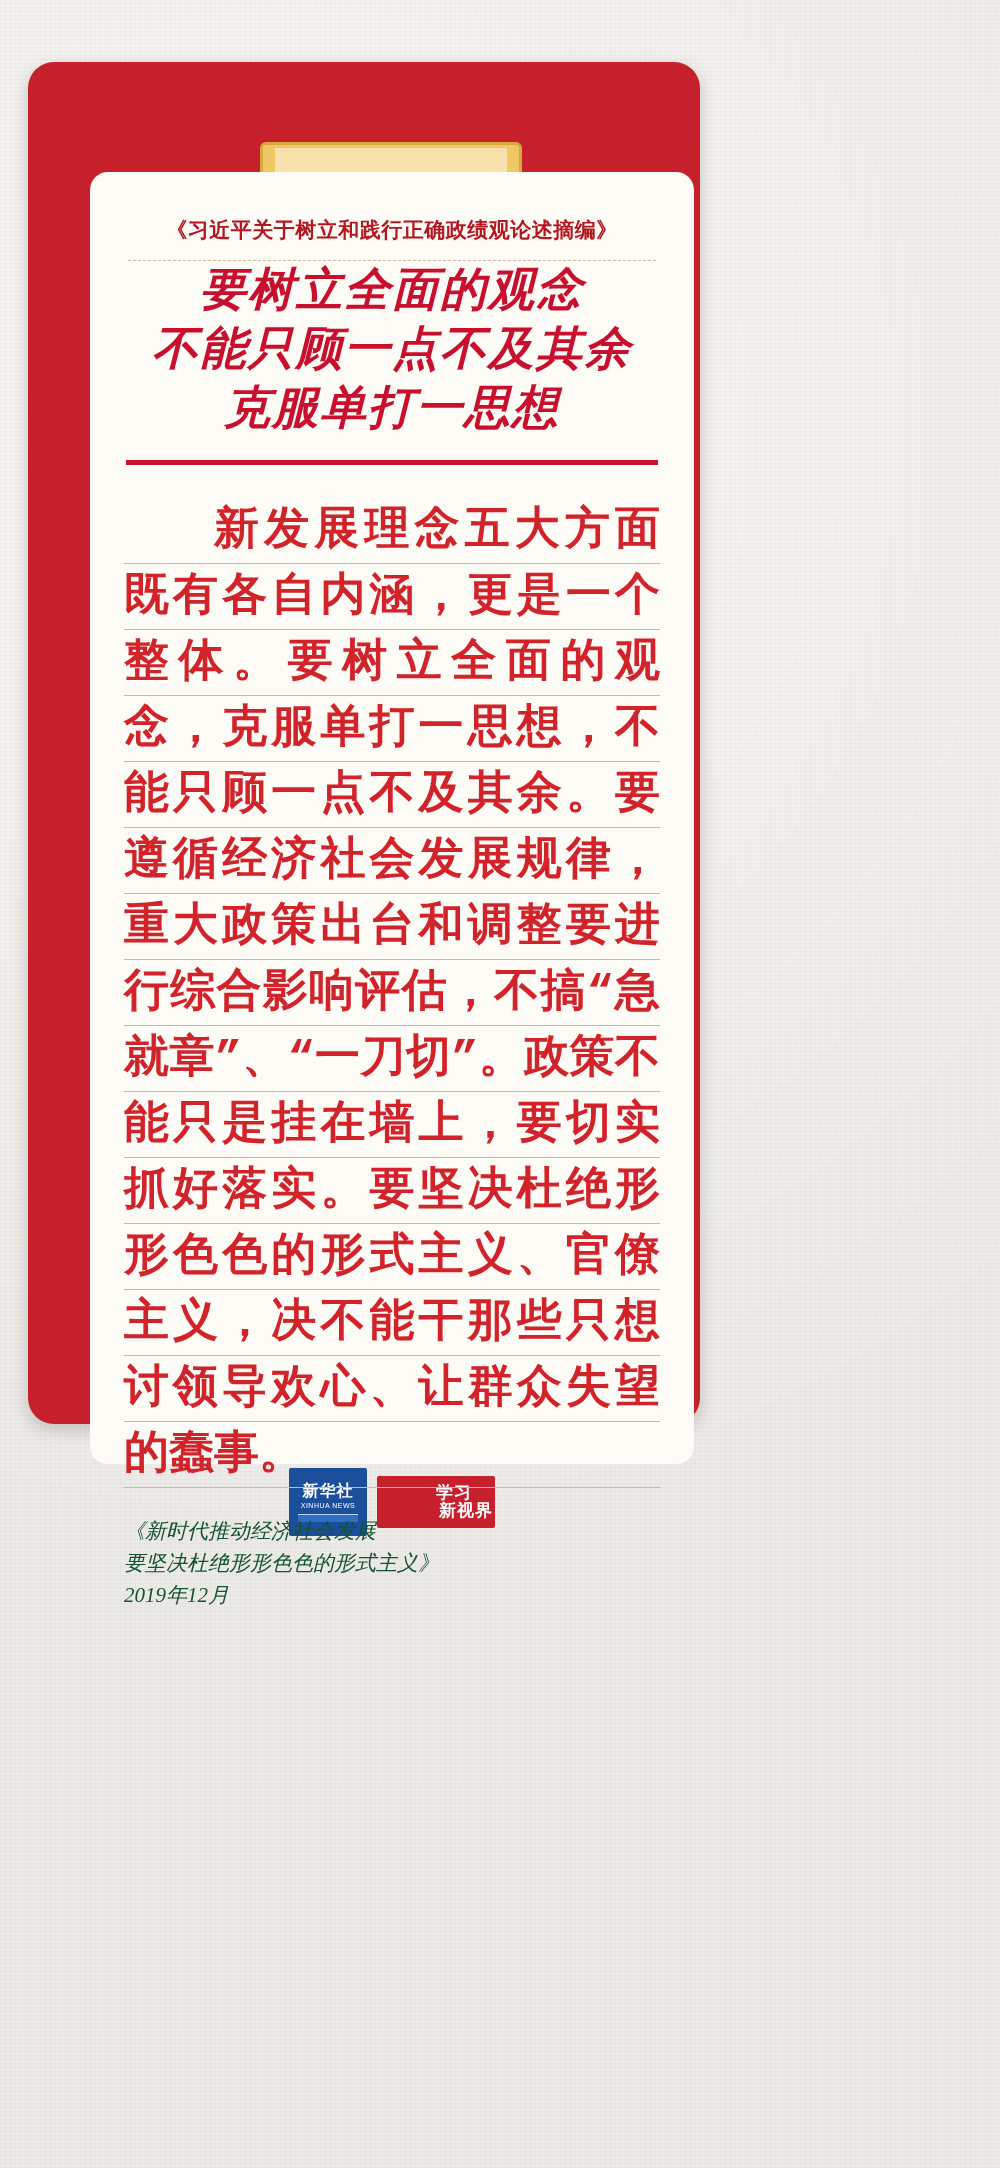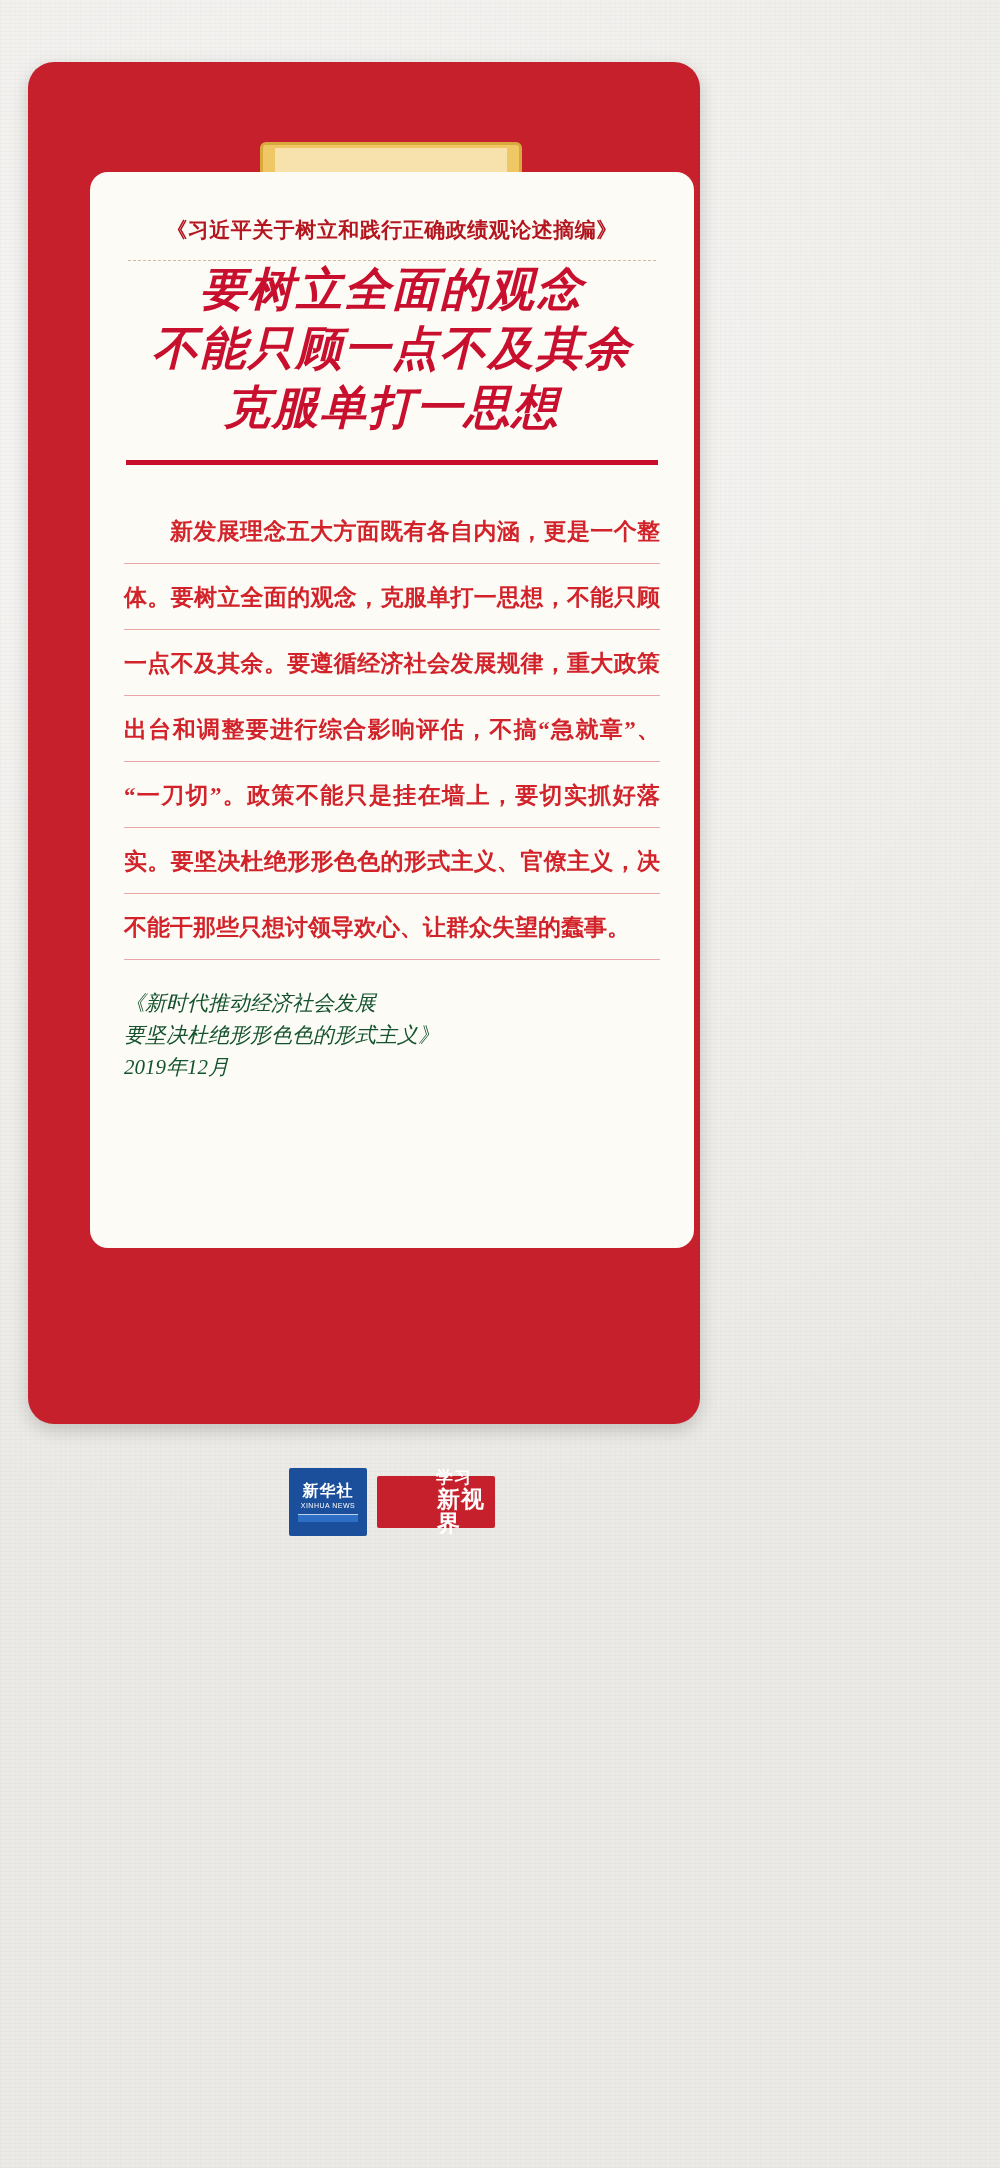--- a/index.html
+++ b/index.html
@@ -57,21 +57,21 @@
     height: 24px;
     background: #f7e2ad;
     z-index: 6;
   }
 
   .card {
     position: absolute;
     left: 62px;
     top: 110px;
     width: 604px;
-    height: 1076px;
+    height: 1292px;
     background: #fdfbf6;
     border-radius: 18px;
     z-index: 7;
     box-sizing: border-box;
     padding: 0 34px;
   }
 
   .source-title {
     margin-top: 44px;
     text-align: center;
@@ -101,25 +101,25 @@
 
   .thick-rule {
     margin: 22px 2px 0 2px;
     height: 5px;
     background: #c8102e;
   }
 
   .body-text {
     margin-top: 34px;
     color: #d2232a;
-    font-size: 23px;
+    font-size: 45px;
     line-height: 66px;
     text-align: justify;
     text-indent: 2em;
-    font-family: Liberation Serif, serif;
+    font-family: Liberation Mono, monospace;
     font-weight: 600;
     background-image: repeating-linear-gradient(
       to bottom,
       rgba(0,0,0,0) 0px,
       rgba(0,0,0,0) 64px,
       #e9a7a7 64px,
       #e9a7a7 65px,
       rgba(0,0,0,0) 65px,
       rgba(0,0,0,0) 66px
     );
@@ -175,21 +175,21 @@
     display: flex;
     flex-direction: column;
     justify-content: center;
     align-items: center;
     border-radius: 2px;
     font-weight: bold;
     line-height: 1.05;
     padding-left: 36px;
   }
   .logo-xuexi .l1 { font-size: 17px; letter-spacing: 1px; }
-  .logo-xuexi .l2 { font-size: 23px; letter-spacing: 1px; margin-left: 24px; }
+  .logo-xuexi .l2 { font-size: 17px; letter-spacing: 1px; margin-left: 24px; }
 </style>
 </head>
 <body>
 
 <div class="texture"></div>
 
 <div class="poster">
 
   <div class="clip"></div>
   <div class="clip-inner"></div>

